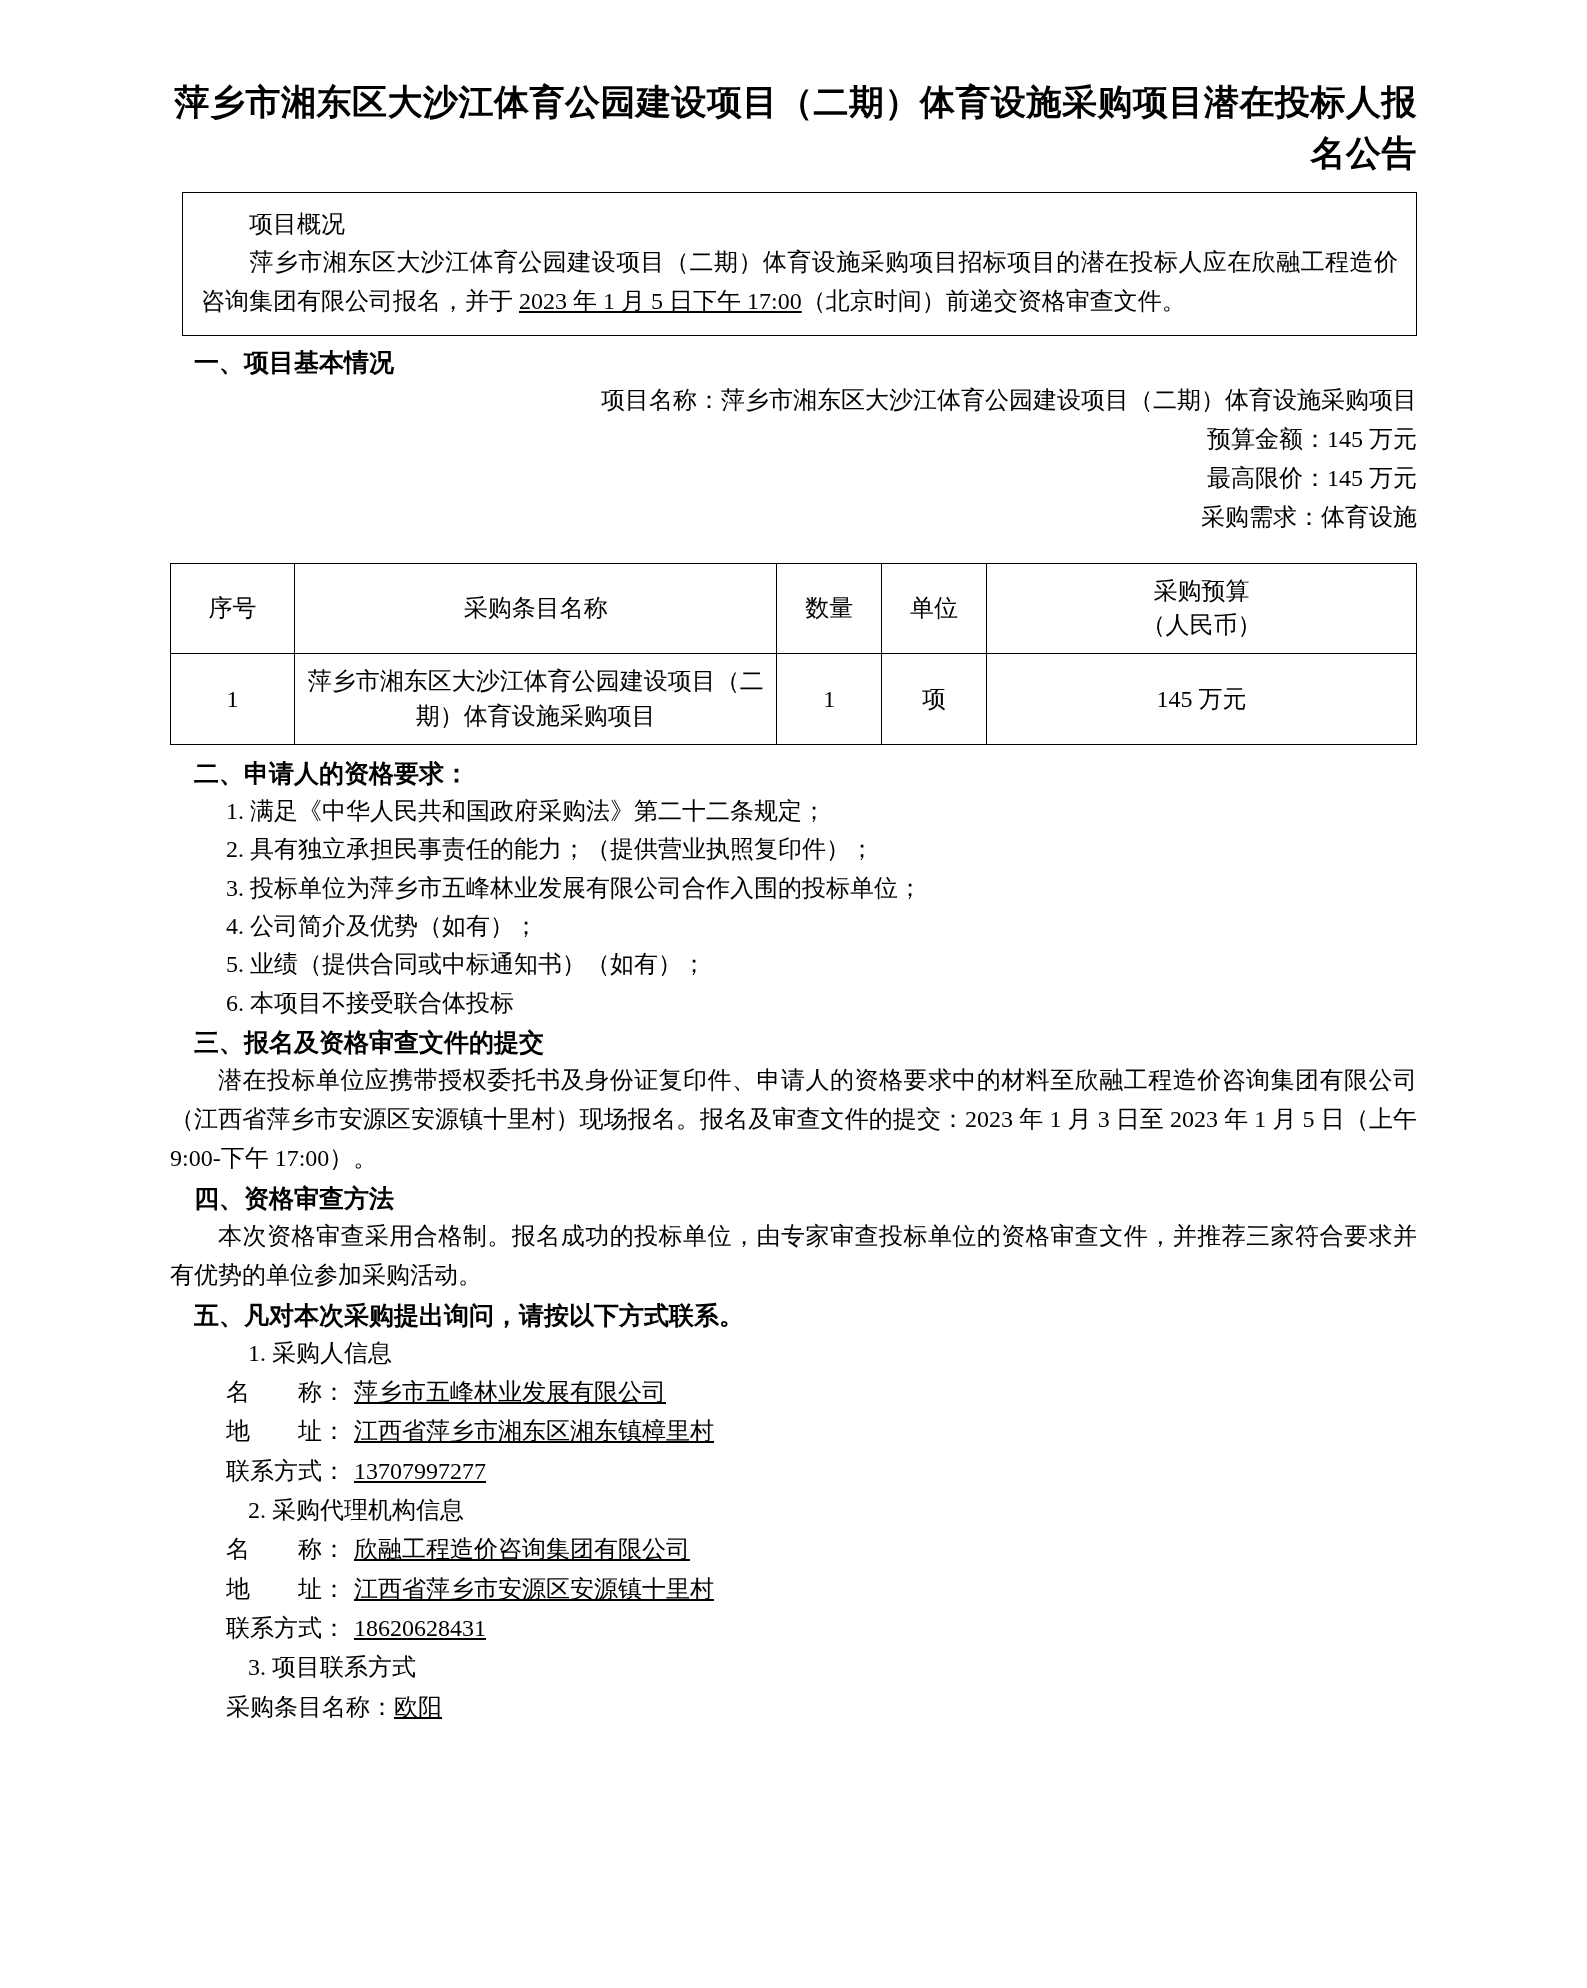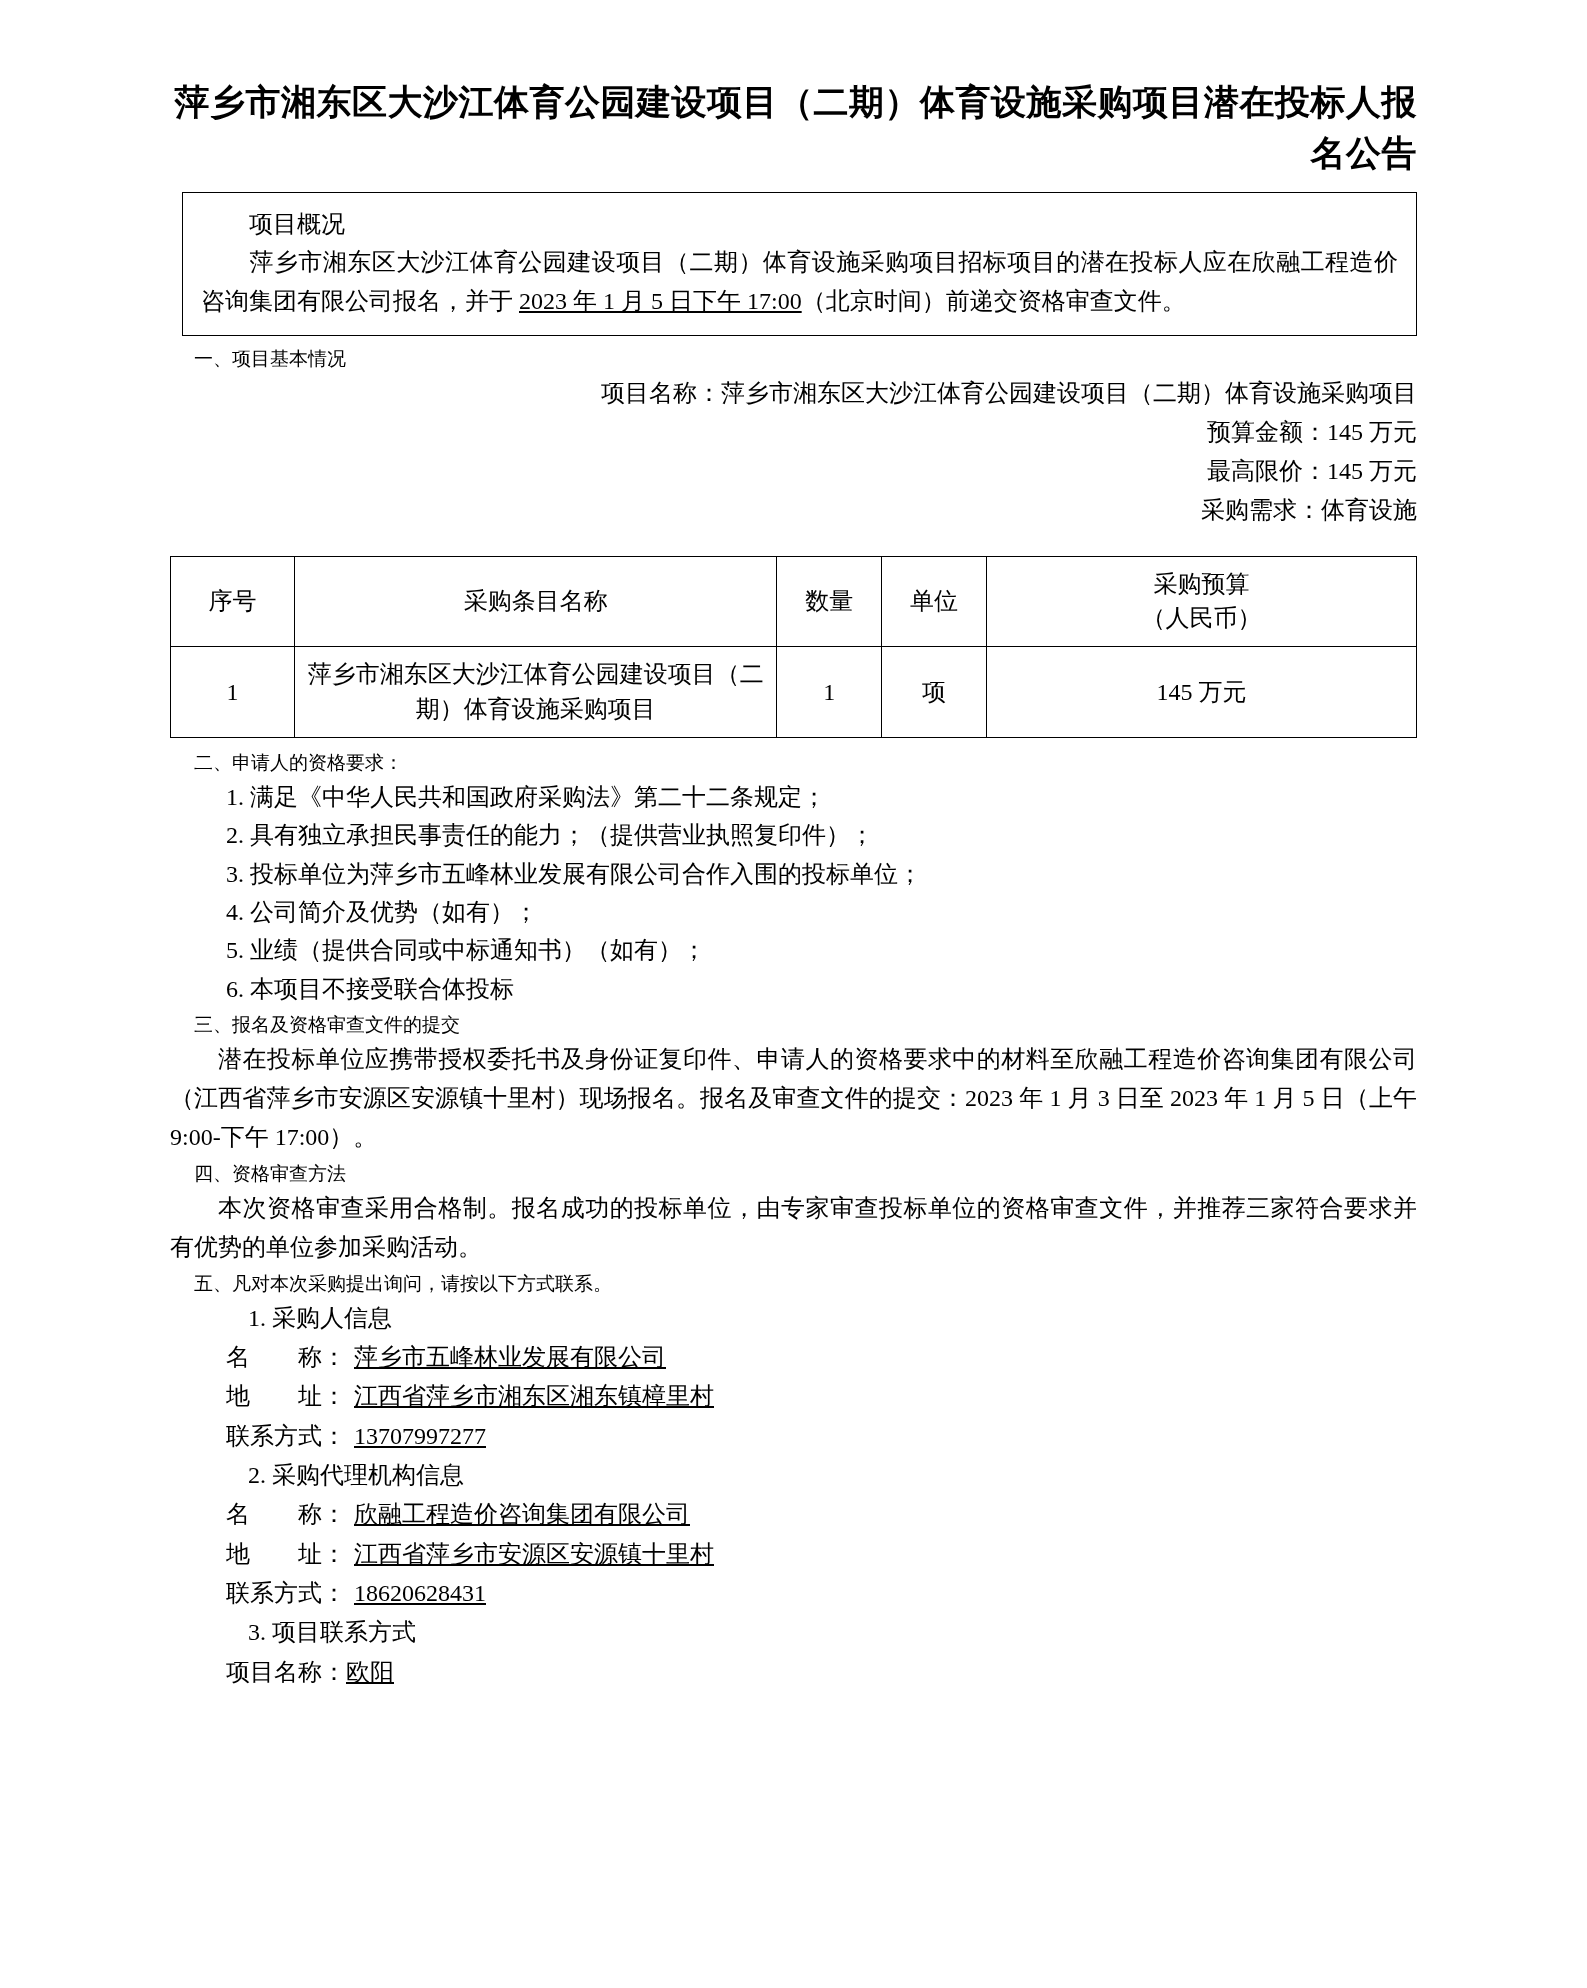--- a/index.html
+++ b/index.html
@@ -33,22 +33,22 @@
     margin: 4px 0 10px 12px;
   }
   .overview-box p {
     margin: 0;
     font-size: 24px;
     line-height: 1.62;
     text-align: justify;
   }
   .indent1 { text-indent: 2em; }
   .section-heading {
-    font-size: 19px;
-    font-weight: normal;
+    font-size: 25px;
+    font-weight: bold;
     margin: 4px 0 2px 0;
     padding-left: 24px;
   }
   .body-line {
     font-size: 24px;
     line-height: 1.62;
     margin: 0;
     padding-left: 56px;
     text-align: right;
   }
@@ -172,16 +172,16 @@
   <p class="contact-line"><span class="lbl">名　　称：</span><span class="u">萍乡市五峰林业发展有限公司</span></p>
   <p class="contact-line"><span class="lbl">地　　址：</span><span class="u">江西省萍乡市湘东区湘东镇樟里村</span></p>
   <p class="contact-line"><span class="lbl">联系方式：</span><span class="u-sp">13707997277</span></p>
 
   <p class="sub-num">2. 采购代理机构信息</p>
   <p class="contact-line"><span class="lbl">名　　称：</span><span class="u">欣融工程造价咨询集团有限公司</span></p>
   <p class="contact-line"><span class="lbl">地　　址：</span><span class="u">江西省萍乡市安源区安源镇十里村</span></p>
   <p class="contact-line"><span class="lbl">联系方式：</span><span class="u">18620628431</span></p>
 
   <p class="sub-num">3. 项目联系方式</p>
-  <p class="contact-line"><span>项目名称：</span><span class="u">欧阳</span></p>
+  <p class="contact-line"><span>采购条目名称：</span><span class="u">欧阳</span></p>
 
   <div class="spacer-sm"></div>
 </div>
 
 </body></html>

